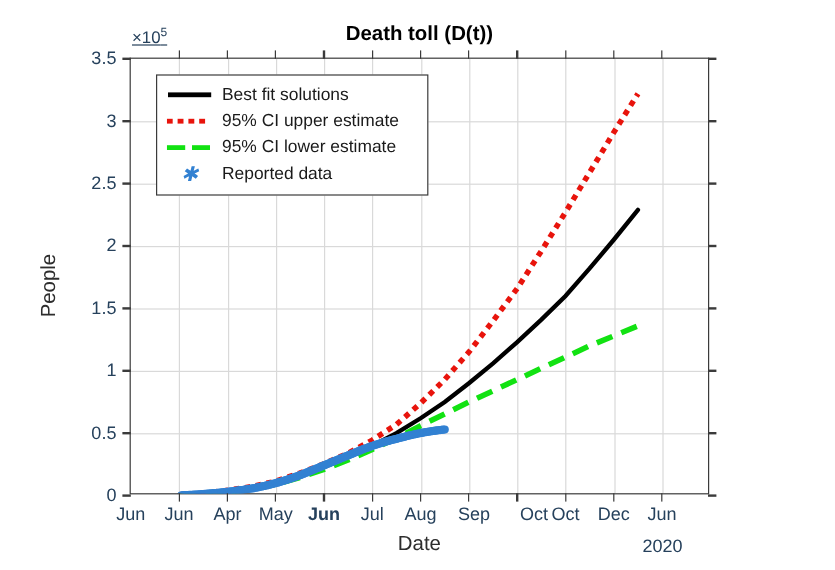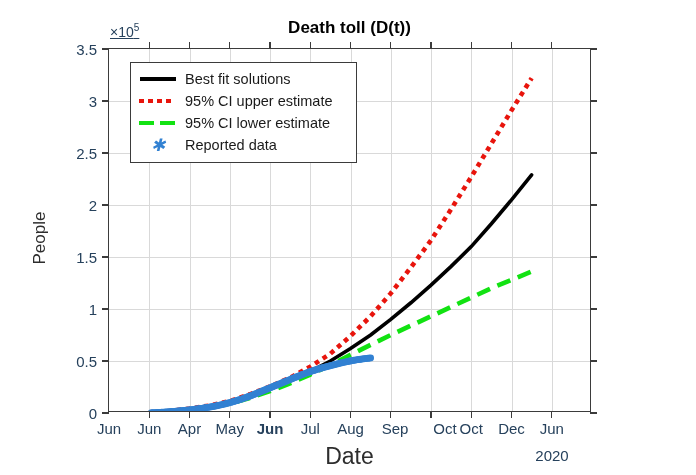--- a/index.html
+++ b/index.html
@@ -142,21 +142,21 @@
     color: #2d2d2d;
     white-space: nowrap;
     font-family: "Liberation Sans", sans-serif;
   }
   #x-axis-title {
     position: absolute;
     left: 108px;
     width: 483px;
     top: 443px;
     text-align: center;
-    font-size: 23px;
+    font-size: 17px;
     color: #2d2d2d;
     font-family: "Liberation Sans", sans-serif;
   }
   #x-year-label {
     position: absolute;
     top: 447px;
     left: 512px;
     width: 80px;
     text-align: center;
     font-size: 15px;

